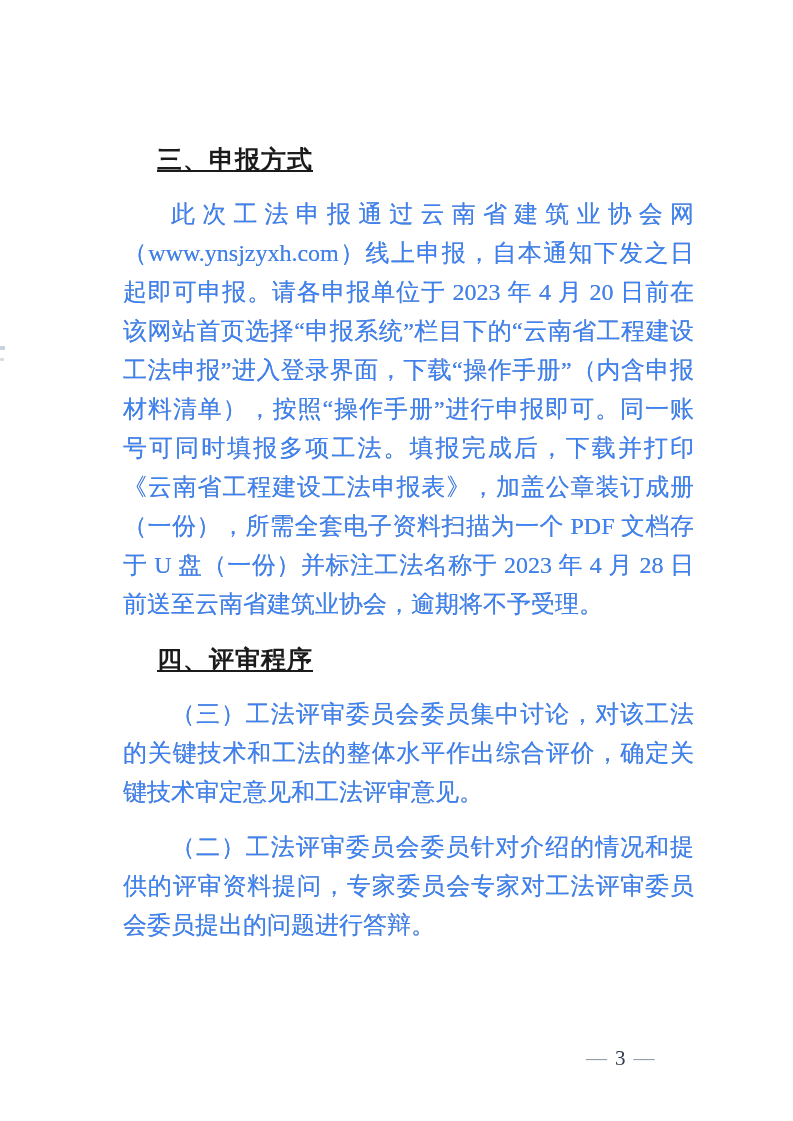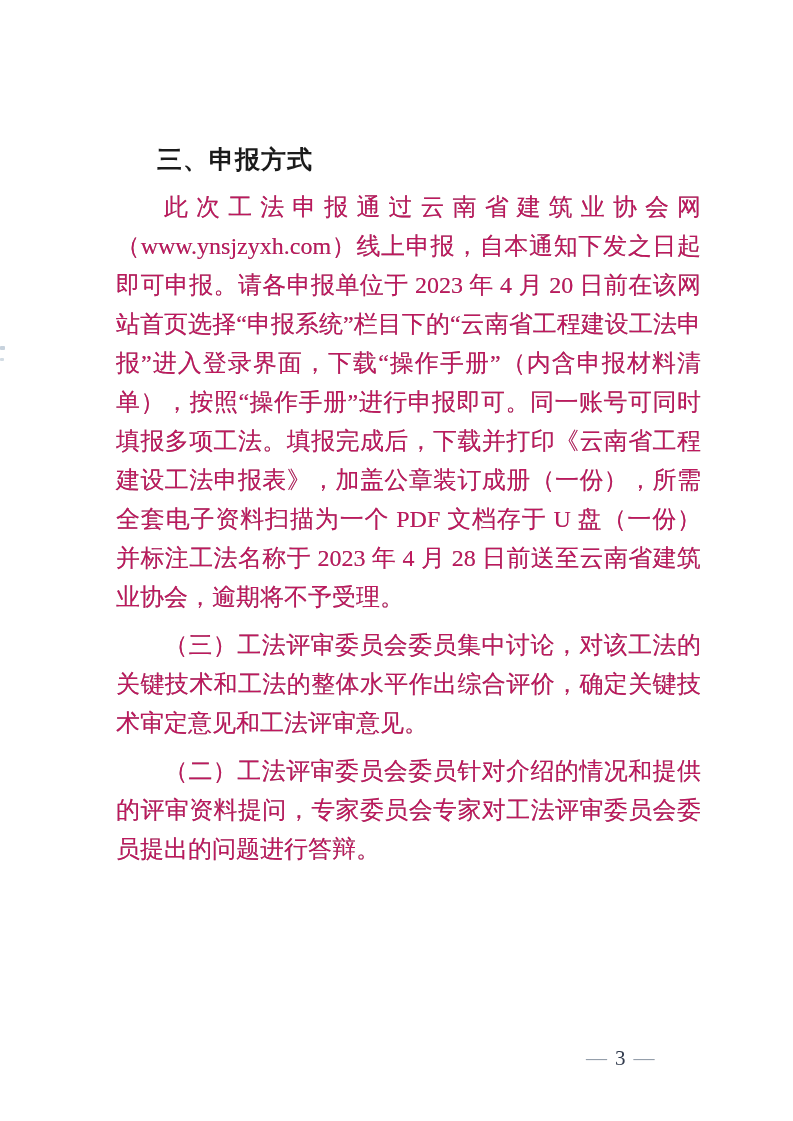--- a/index.html
+++ b/index.html
@@ -24,28 +24,29 @@
   }
   .heading {
     margin: 0;
     font-family: "Liberation Sans", "DejaVu Sans", sans-serif;
     font-weight: bold;
     font-size: 25px;
     line-height: 39px;
     text-indent: 2em;
     color: #1b1b1b;
     letter-spacing: 1px;
+    text-decoration: underline;
   }
   .para {
-    margin: 9px;
+    margin: 16px;
     font-size: 24px;
     line-height: 39px;
     text-indent: 2em;
     text-align: justify;
-    color: #be185d;
+    color: #3b82f6;
     text-shadow: 0 0 0.4px rgba(20, 20, 20, 0.45); 
   }
   .page-footer {
     position: absolute;
     left: 586px;
     top: 1046px;
     display: flex;
     align-items: center;
     gap: 8px;
     font-size: 21px;
@@ -79,20 +80,21 @@
 
   <div class="scan-artifact artifact-1"></div>
   <div class="scan-artifact artifact-2"></div>
 
   <main class="content">
 
     <h2 class="heading">三、申报方式</h2>
 
     <p class="para">此次工法申报通过云南省建筑业协会网（www.ynsjzyxh.com）线上申报，自本通知下发之日起即可申报。请各申报单位于 2023 年 4 月 20 日前在该网站首页选择“申报系统”栏目下的“云南省工程建设工法申报”进入登录界面，下载“操作手册”（内含申报材料清单），按照“操作手册”进行申报即可。同一账号可同时填报多项工法。填报完成后，下载并打印《云南省工程建设工法申报表》，加盖公章装订成册（一份），所需全套电子资料扫描为一个 PDF 文档存于 U 盘（一份）并标注工法名称于 2023 年 4 月 28 日前送至云南省建筑业协会，逾期将不予受理。</p>
 
+    <h2 class="heading">四、评审程序</h2>
 
 
 
     <p class="para">（三）工法评审委员会委员集中讨论，对该工法的关键技术和工法的整体水平作出综合评价，确定关键技术审定意见和工法评审意见。</p>
 
     <p class="para">（二）工法评审委员会委员针对介绍的情况和提供的评审资料提问，专家委员会专家对工法评审委员会委员提出的问题进行答辩。</p>
 
   </main>
 
   <footer class="page-footer">

